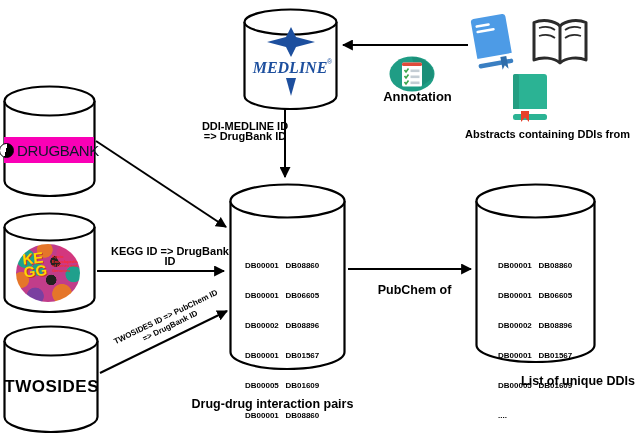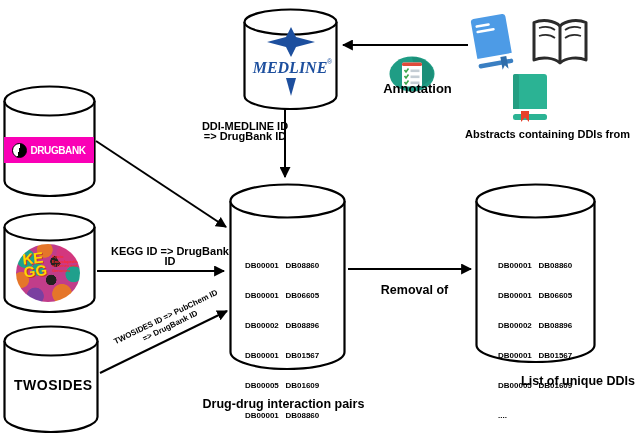--- a/index.html
+++ b/index.html
@@ -8,40 +8,40 @@
   .abs{position:absolute;}
   .cyl{position:absolute;}
   .cyl svg{position:absolute;left:0;top:0;}
   .cyl-content{position:absolute;}
   .db-rows{font-size:8px;font-weight:bold;line-height:10px;white-space:pre;letter-spacing:0;}
   .maplabel{font-size:11px;font-weight:bold;text-align:center;line-height:9.5px;}
   .caption{font-size:12.5px;font-weight:bold;text-align:center;line-height:14px;white-space:nowrap;}
   .banner{background:#fa00b6;display:flex;align-items:center;justify-content:center;gap:3px;}
   .banner .logo-circle{width:13px;height:13px;border-radius:50%;border:1.5px solid #000;
       background:linear-gradient(105deg,#fff 46%,#000 46%);flex:0 0 auto;}
-  .banner .banner-text{color:#ffffff;font-weight:bold;font-size:10px;letter-spacing:-0.4px;}
+  .banner .banner-text{color:#0f172a;font-weight:normal;font-size:15px;letter-spacing:-0.4px;}
   .kegg-oval{border-radius:50%;overflow:hidden;background-color:#c13d8a;
     background-image:
       radial-gradient(circle at 15% 25%, #1fa08c 0 13%, transparent 14%),
       radial-gradient(circle at 45% 10%, #e5762a 0 12%, transparent 13%),
       radial-gradient(circle at 80% 18%, #d3377e 0 15%, transparent 16%),
       radial-gradient(circle at 90% 52%, #1fa08c 0 12%, transparent 13%),
       radial-gradient(circle at 72% 86%, #e5762a 0 14%, transparent 15%),
       radial-gradient(circle at 30% 90%, #7a3fa0 0 12%, transparent 13%),
       radial-gradient(circle at 8% 62%, #e5762a 0 11%, transparent 12%),
       radial-gradient(circle at 55% 62%, #23211f 0 10%, transparent 11%),
       radial-gradient(circle at 34% 44%, #1fa08c 0 11%, transparent 12%),
       radial-gradient(circle at 62% 30%, #23211f 0 9%, transparent 10%);}
   .kegg-text{position:absolute;left:7px;top:7px;width:30px;color:#ffd900;font-weight:bold;
       font-size:15px;line-height:13px;word-break:break-all;
       text-shadow:1px 1px 0 #c0392b;transform:rotate(-6deg);}
   .kegg-sub{position:absolute;left:36px;top:11px;width:26px;color:#ff2a2a;font-weight:bold;
       font-size:4px;line-height:4.5px;}
-  .twosides-label{position:absolute;left:11px;right:0;text-align:left;font-weight:bold;
-      font-size:14px;letter-spacing:0.5px;}
+  .twosides-label{position:absolute;left:0;right:0;text-align:right;font-weight:bold;
+      font-size:17px;letter-spacing:0.5px;}
   svg.flow{position:absolute;left:0;top:0;pointer-events:none;}
 </style>
 </head>
 <body>
 
 <div id="canvas">
 
   <div class="cyl" style="left:243px;top:8px;width:95px;height:102px;">
     <svg width="95" height="102">
       <path d="M1.5,14 V88 A46,13 0 0 0 93.5,88 V14" fill="#fff" stroke="#000" stroke-width="2.2"></path>
@@ -134,21 +134,21 @@
       <polyline points="15.5,14 17,16 19.5,12.5"></polyline>
       <polyline points="15.5,20 17,22 19.5,18.5"></polyline>
       <polyline points="15.5,26 17,28 19.5,24.5"></polyline>
     </g>
     <g fill="#c4cdd4">
       <rect x="21.5" y="13.5" width="9" height="2.6"></rect>
       <rect x="21.5" y="19.5" width="9" height="2.6"></rect>
       <rect x="21.5" y="25.5" width="9" height="2.6"></rect>
     </g>
   </svg>
-  <div class="abs caption" style="left:370px;top:82px;width:95px;font-size:13px;">Annotation</div>
+  <div class="abs caption" style="left:370px;top:90px;width:95px;font-size:13px;">Annotation</div>
 
   <svg class="abs" style="left:468px;top:12px;" width="50" height="64">
     <g transform="rotate(-10 25 32)">
       <rect x="7" y="4" width="35" height="42" rx="3" fill="#4d9be6"></rect>
       <g stroke="#fff" stroke-width="2.6" stroke-linecap="round">
         <line x1="12" y1="12" x2="24" y2="12"></line>
         <line x1="12" y1="17.5" x2="28" y2="17.5"></line>
       </g>
       <rect x="7" y="44" width="35" height="6" fill="#fff"></rect>
       <rect x="7" y="49.5" width="35" height="4.5" rx="2" fill="#3a7fc2"></rect>
@@ -182,24 +182,24 @@
   </div>
 
   <div class="abs maplabel" style="left:110px;top:247px;width:120px;">KEGG ID =&gt; DrugBank ID</div>
 
   <div class="abs maplabel" style="left:98px;top:312px;width:140px;transform:rotate(-26deg);font-size:8px;">
     <div>TWOSIDES ID =&gt; PubChem ID</div>
     <div>=&gt; DrugBank ID</div>
   </div>
 
   <div class="abs caption" style="left:352px;top:283px;width:125px;">
-    <div>Removal of</div>
-  </div>
-
-  <div class="abs caption" style="left:176px;top:397px;width:215px;">Drug-drug interaction pairs</div>
+    <div>PubChem of</div>
+  </div>
+
+  <div class="abs caption" style="left:165px;top:397px;width:215px;">Drug-drug interaction pairs</div>
 
   <div class="abs caption" style="left:455px;top:374px;width:180px;text-align:right;">List of unique DDIs</div>
 
   <svg class="flow" width="640" height="440">
     <defs>
       <marker id="arw" viewBox="0 0 10 10" refX="9" refY="5" markerWidth="5.5" markerHeight="5.5" orient="auto">
         <path d="M0,0 L10,5 L0,10 Z" fill="#000"></path>
       </marker>
     </defs>
     <line x1="468" y1="45" x2="343" y2="45" stroke="#000" stroke-width="2" marker-end="url(#arw)"></line>

